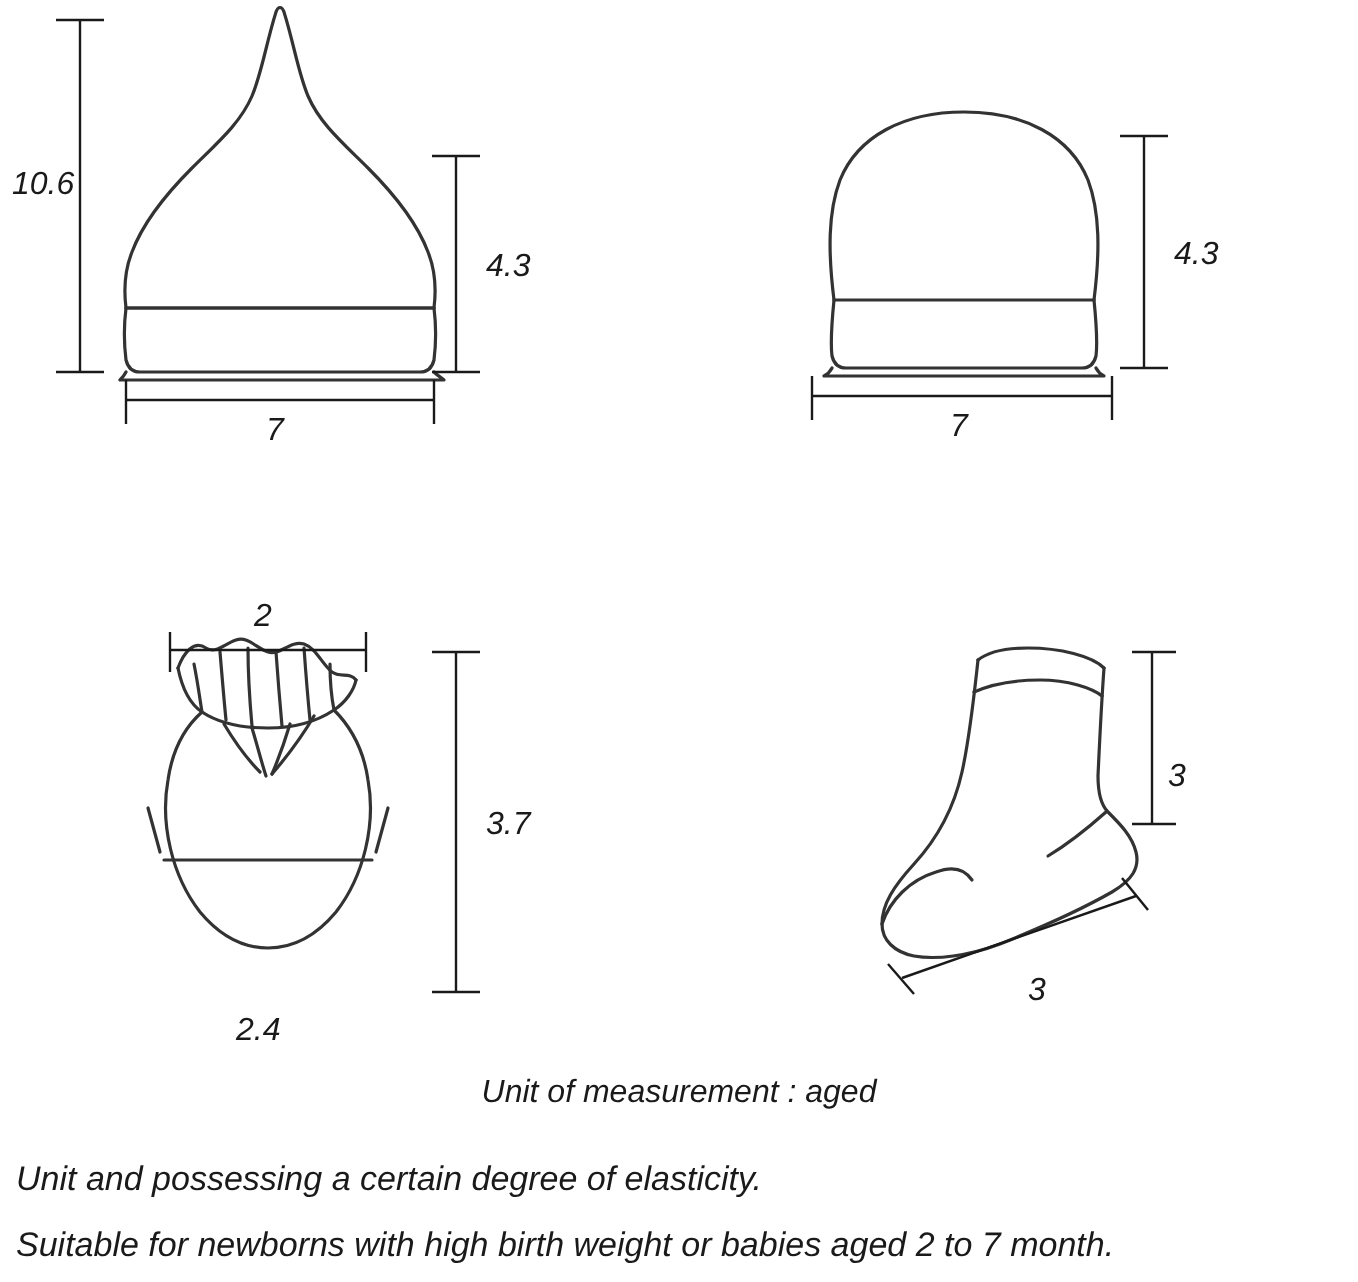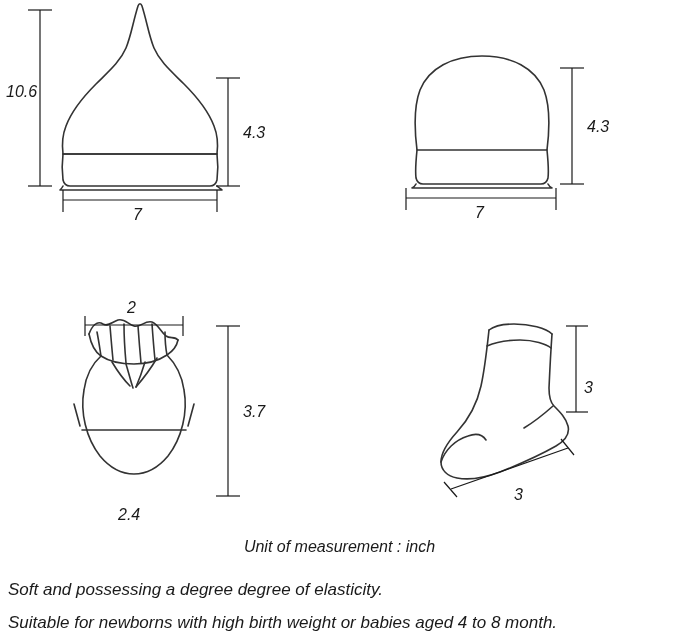--- a/index.html
+++ b/index.html
@@ -224,17 +224,17 @@
 
     <g stroke="#1a1a1a" stroke-width="1.2" fill="none">
       <line x1="451" y1="489" x2="568" y2="448"></line>
       <line x1="444" y1="482" x2="457" y2="497"></line>
       <line x1="561" y1="439" x2="574" y2="455"></line>
     </g>
     <text class="dim-label" x="514" y="500">3</text>
 
   </svg>
 
-  <div class="caption-text" id="unit-caption">Unit of measurement : inch</div>
-  <div class="caption-text" id="note-line-1">Soft and possessing a degree degree of elasticity.</div>
-  <div class="caption-text" id="note-line-2">Suitable for newborns with high birth weight or babies aged 4 to 8 month.</div>
+  <div class="caption-text" id="unit-caption">Unit of measurement : aged</div>
+  <div class="caption-text" id="note-line-1">Unit and possessing a certain degree of elasticity.</div>
+  <div class="caption-text" id="note-line-2">Suitable for newborns with high birth weight or babies aged 2 to 7 month.</div>
 
 </div>
 
 </body></html>

